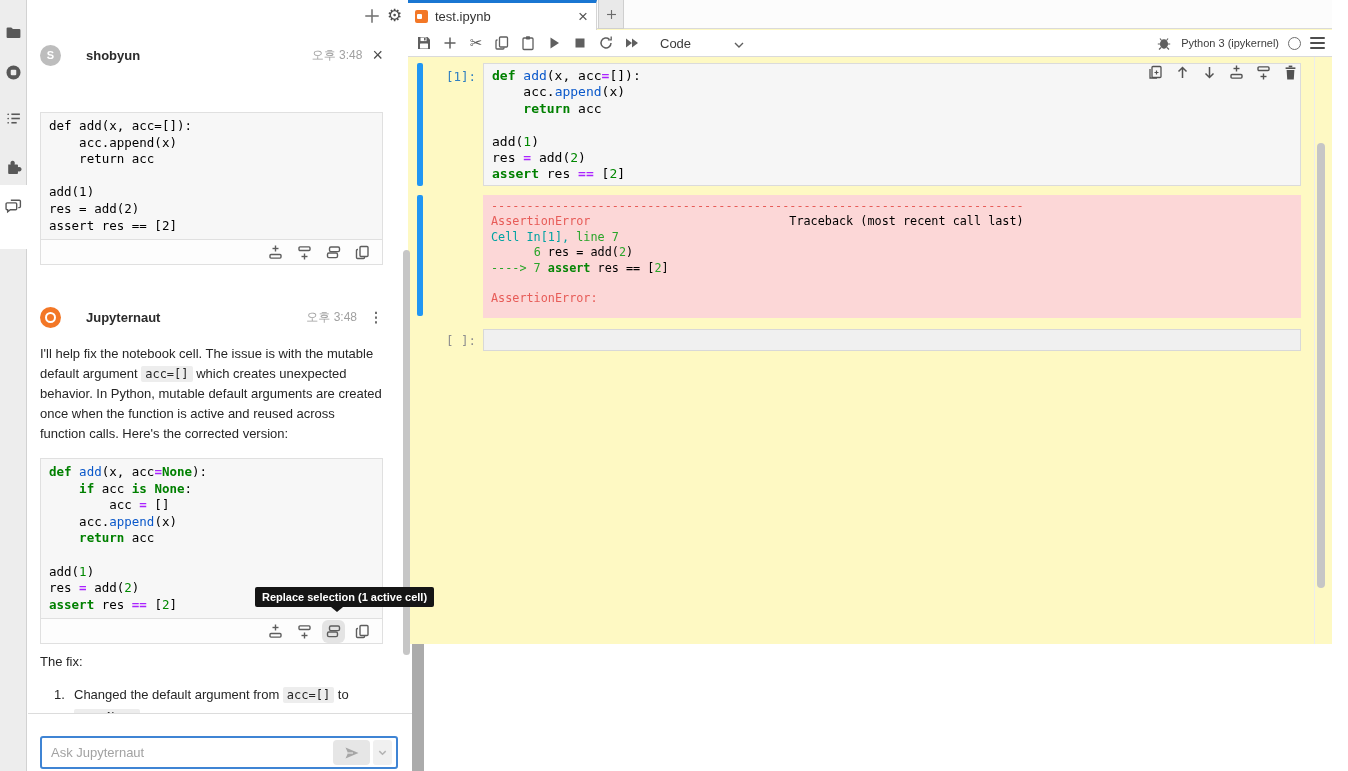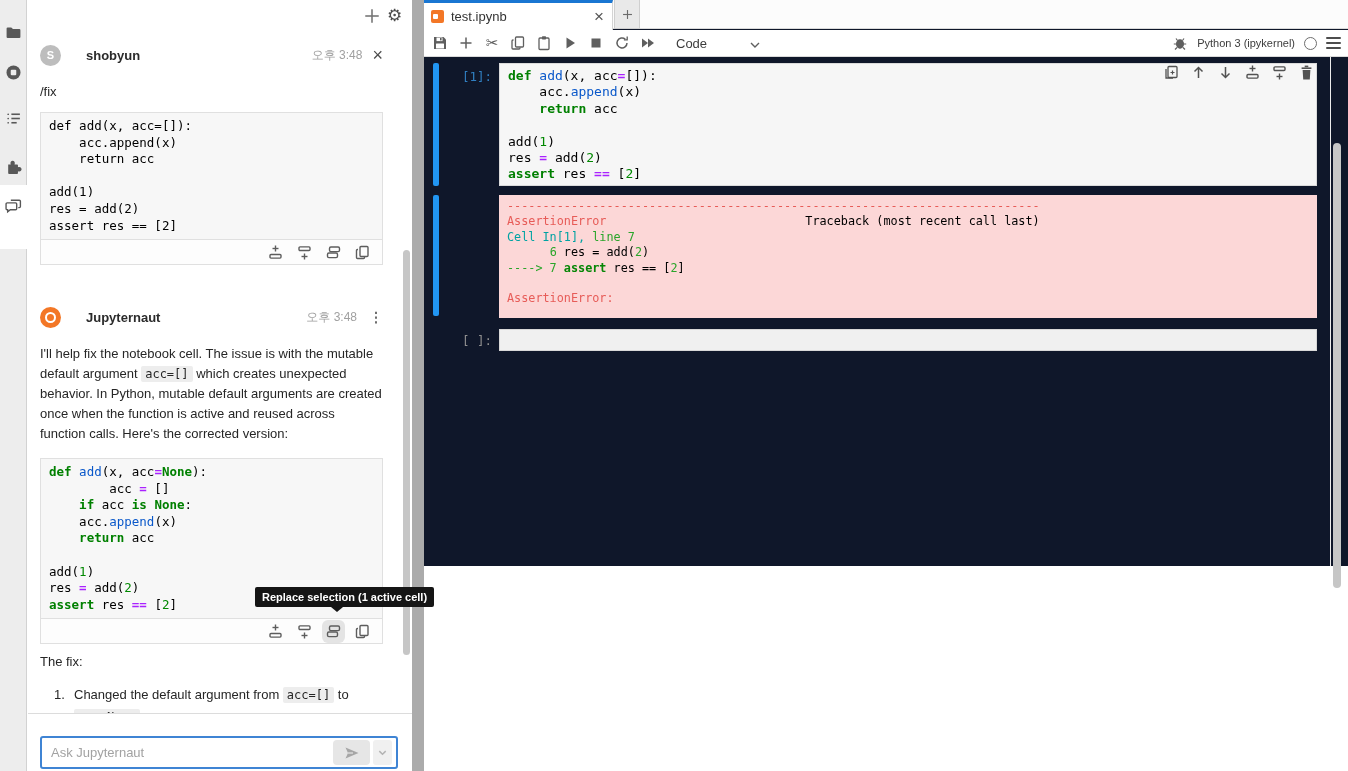--- a/index.html
+++ b/index.html
@@ -70,21 +70,21 @@
   .send-btn svg { width:16px; height:16px; color:#a6a6a6; }
   .send-dd { width:19px; height:25px; background:#f0f0f0; border-radius:3px; margin-right:4px;
     display:flex; align-items:center; justify-content:center; cursor:pointer; color:#b3b3b3; }
 
   .vscroll { position:absolute; width:7px; border-radius:4px; background:#c6c6c6; z-index:30; }
 
   
   #divider { position:absolute; left:412px; top:0; width:12px; height:771px; background:#ababab; }
 
   
-  #nb { position:absolute; left:424px; top:0; width:924px; height:566px; background:#0f172a; }
+  #nb { position:absolute; left:408px; top:0; width:924px; height:644px; background:#fef9c3; }
   #tabbar { position:absolute; left:0; top:0; width:924px; height:29px; background:#fcfcfc;
     border-bottom:1px solid #dadada; }
   #tab1 { position:absolute; left:0; top:0; width:189px; height:29px; background:#fff;
     border-top:3px solid #1976d2; border-right:1px solid #d4d4d4; display:flex; align-items:center;
     padding:0 8px 0 7px; z-index:2; height:30px; }
   .nbfile-ic { width:13px; height:13px; background:#f37726; border-radius:2px; position:relative; flex:0 0 13px; }
   .nbfile-ic:after { content:""; position:absolute; left:2px; top:4px; width:5px; height:5px; background:#fff; border-radius:1px; }
   #tab1 .tab-title { margin-left:7px; font-size:13px; color:#333; }
   #tab1 .tab-x { margin-left:auto; font-size:17px; line-height:12px; color:#565656; cursor:pointer; }
   #tab-add { position:absolute; left:190px; top:0; width:26px; height:29px; background:#e9e9e9;
@@ -185,21 +185,20 @@
   <div class="chat-head-ic gear-glyph" style="right:7px">⚙</div>
 
   <div id="chat-scroll">
 
     <div class="msg-head" style="top:44px">
       <div class="avatar avatar-user">S</div>
       <span class="msg-name">shobyun</span>
       <span class="msg-time">오후 3:48</span>
       <span class="msg-x">×</span>
     </div>
-    <div class="chat-text" style="top:82px">/fix</div>
 
     <div class="codeblock" style="top:112px">
       <div class="codebody">
           <div class="cl">def add(x, acc=[]):</div>
           <div class="cl">    acc.append(x)</div>
           <div class="cl">    return acc</div>
           <div class="cl">&nbsp;</div>
           <div class="cl">add(1)</div>
           <div class="cl">res = add(2)</div>
           <div class="cl">assert res == [2]</div>
@@ -241,22 +240,22 @@
         </div>
       <span class="msg-name">Jupyternaut</span>
       <span class="msg-time">오후 3:48</span>
       <span class="kebab">⋮</span>
     </div>
     <div class="chat-text" style="top:344px"><span>I'll help fix the notebook cell. The issue is with the mutable default argument </span><span class="ic">acc=[]</span><span> which creates unexpected behavior. In Python, mutable default arguments are created once when the function is active and reused across function calls. Here's the corrected version:</span></div>
 
     <div class="codeblock" style="top:458px">
       <div class="codebody">
           <div class="cl"><span class="tok-k">def</span><span> </span><span class="tok-f">add</span><span>(x, acc</span><span class="tok-o">=</span><span class="tok-k">None</span><span>):</span></div>
+          <div class="cl"><span>    </span><span class="tok-k">if</span><span> acc </span><span class="tok-k">is</span><span> </span><span class="tok-k">None</span><span>:</span></div>
           <div class="cl"><span>        acc </span><span class="tok-o">=</span><span> []</span></div>
-          <div class="cl"><span>    </span><span class="tok-k">if</span><span> acc </span><span class="tok-k">is</span><span> </span><span class="tok-k">None</span><span>:</span></div>
           <div class="cl"><span>    acc.</span><span class="tok-f">append</span><span>(x)</span></div>
           <div class="cl"><span>    </span><span class="tok-k">return</span><span> acc</span></div>
           <div class="cl">&nbsp;</div>
           <div class="cl"><span>add(</span><span class="tok-n">1</span><span>)</span></div>
           <div class="cl"><span>res </span><span class="tok-o">=</span><span> add(</span><span class="tok-n">2</span><span>)</span></div>
           <div class="cl"><span class="tok-k">assert</span><span> res </span><span class="tok-o">==</span><span> [</span><span class="tok-n">2</span><span>]</span></div>
         </div>
       <div class="cb-foot">
         <span class="cb-btn">
           <svg viewBox="0 0 17 17" fill="none" stroke="currentColor" stroke-width="1.4">

